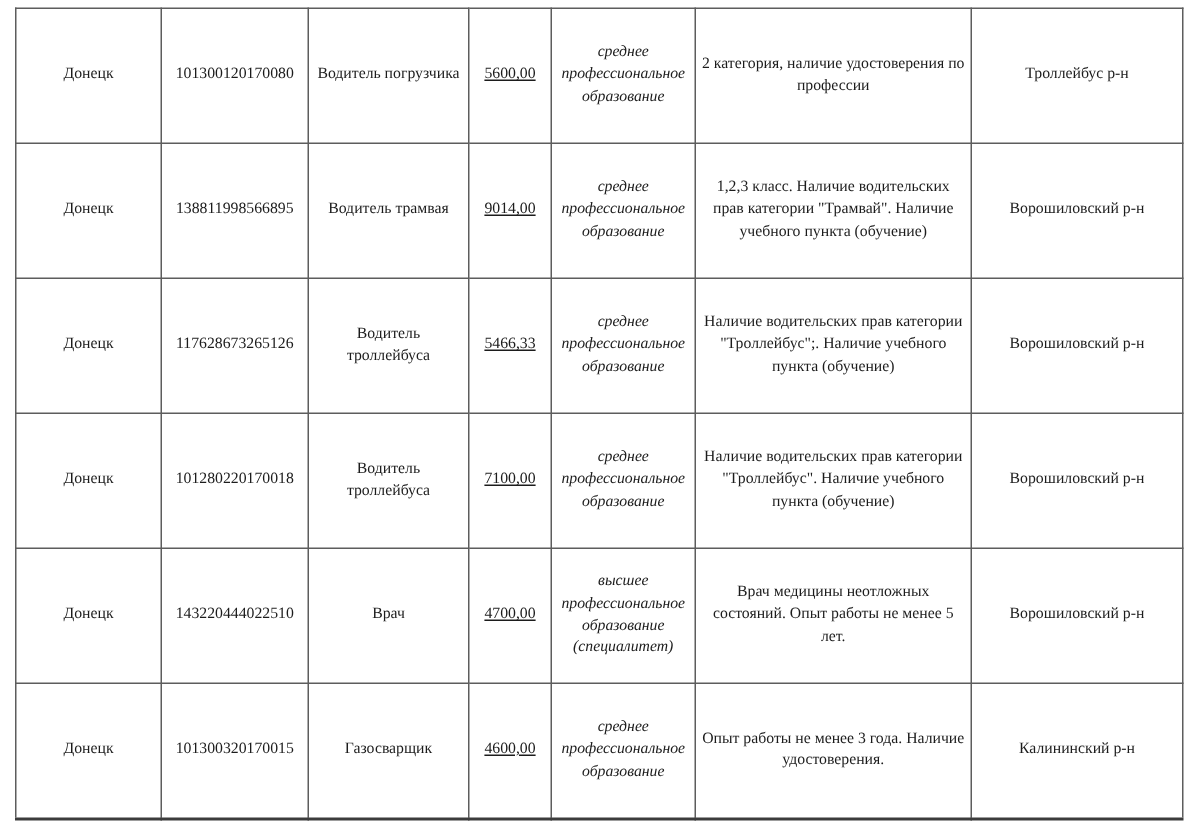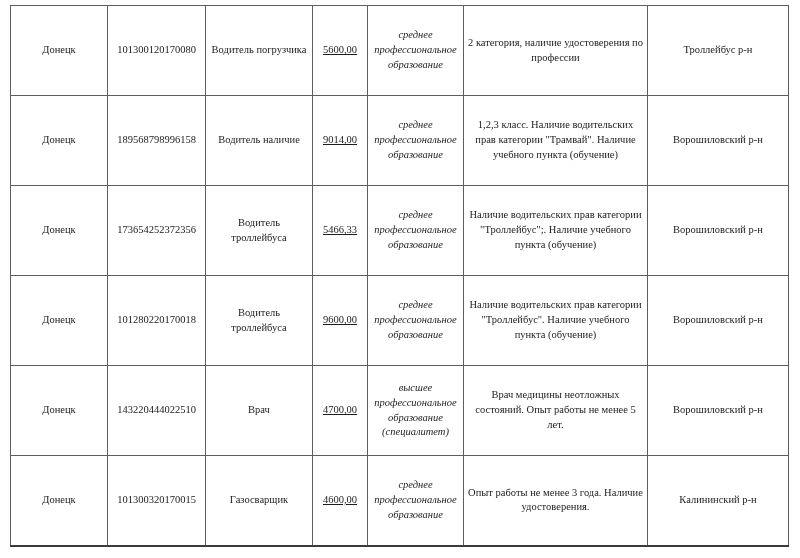--- a/index.html
+++ b/index.html
@@ -67,41 +67,41 @@
           <td class="col-city">Донецк</td>
           <td class="col-id">101300120170080</td>
           <td class="col-profession">Водитель погрузчика</td>
           <td class="col-salary">5600,00</td>
           <td class="col-education">среднее профессиональное образование</td>
           <td class="col-requirements">2 категория, наличие удостоверения по профессии</td>
           <td class="col-district">Троллейбус р-н</td>
         </tr>
         <tr>
           <td class="col-city">Донецк</td>
-          <td class="col-id">189568798996158</td>
-          <td class="col-profession">Водитель наличие</td>
+          <td class="col-id">138811998566895</td>
+          <td class="col-profession">Водитель трамвая</td>
           <td class="col-salary">9014,00</td>
           <td class="col-education">среднее профессиональное образование</td>
           <td class="col-requirements">1,2,3 класс. Наличие водительских прав категории "Трамвай". Наличие учебного пункта (обучение)</td>
           <td class="col-district">Ворошиловский р-н</td>
         </tr>
         <tr>
           <td class="col-city">Донецк</td>
-          <td class="col-id">173654252372356</td>
+          <td class="col-id">117628673265126</td>
           <td class="col-profession">Водитель троллейбуса</td>
           <td class="col-salary">5466,33</td>
           <td class="col-education">среднее профессиональное образование</td>
           <td class="col-requirements">Наличие водительских прав категории "Троллейбус";. Наличие учебного пункта (обучение)</td>
           <td class="col-district">Ворошиловский р-н</td>
         </tr>
         <tr>
           <td class="col-city">Донецк</td>
           <td class="col-id">101280220170018</td>
           <td class="col-profession">Водитель троллейбуса</td>
-          <td class="col-salary">9600,00</td>
+          <td class="col-salary">7100,00</td>
           <td class="col-education">среднее профессиональное образование</td>
           <td class="col-requirements">Наличие водительских прав категории "Троллейбус". Наличие учебного пункта (обучение)</td>
           <td class="col-district">Ворошиловский р-н</td>
         </tr>
         <tr>
           <td class="col-city">Донецк</td>
           <td class="col-id">143220444022510</td>
           <td class="col-profession">Врач</td>
           <td class="col-salary">4700,00</td>
           <td class="col-education">высшее профессиональное образование (специалитет)</td>

